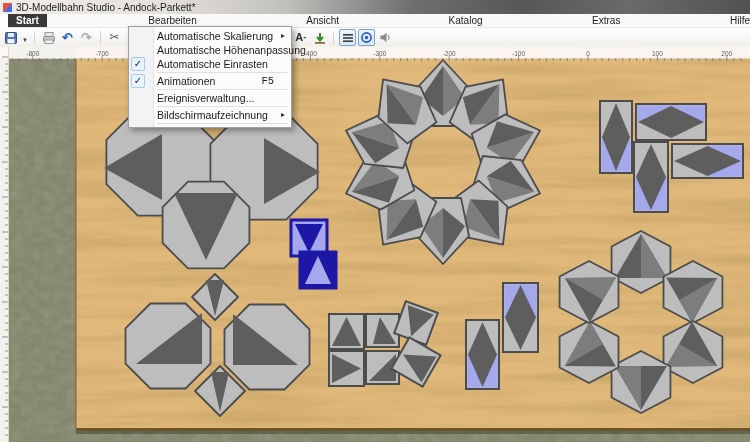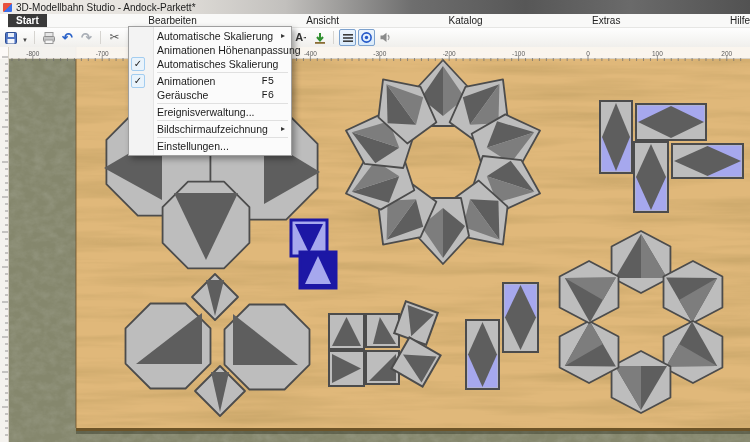--- a/index.html
+++ b/index.html
@@ -541,26 +541,24 @@
           <line x1="2" y1="360" x2="8" y2="360" stroke="#6b6b6b" stroke-width="0.7"></line>
           <line x1="5" y1="367" x2="8" y2="367" stroke="#6b6b6b" stroke-width="0.7"></line>
           <line x1="5" y1="374" x2="8" y2="374" stroke="#6b6b6b" stroke-width="0.7"></line>
           <line x1="5" y1="381" x2="8" y2="381" stroke="#6b6b6b" stroke-width="0.7"></line>
           <line x1="5" y1="388" x2="8" y2="388" stroke="#6b6b6b" stroke-width="0.7"></line>
         </svg></div>
   </div>
 
   <div id="dropdown">
       <div class="mi"><span class="lbl">Automatische Skalierung</span><span class="arr">▸</span></div>
-      <div class="mi"><span class="lbl">Animationen Höhenanpassung</span></div>
-      <div class="mi"><span class="chk">✓</span><span class="lbl">Automatisches Skalierung</span></div>
+      <div class="mi"><span class="lbl">Automatische Höhenanpassung</span></div>
+      <div class="mi"><span class="chk">✓</span><span class="lbl">Automatische Einrasten</span></div>
       <div class="msep"></div>
       <div class="mi"><span class="chk">✓</span><span class="lbl">Animationen</span><span class="sc">F5</span></div>
-      <div class="mi"><span class="lbl">Geräusche</span><span class="sc">F6</span></div>
       <div class="msep"></div>
       <div class="mi"><span class="lbl">Ereignisverwaltung...</span></div>
       <div class="msep"></div>
       <div class="mi"><span class="lbl">Bildschirmaufzeichnung</span><span class="arr">▸</span></div>
       <div class="msep"></div>
-      <div class="mi"><span class="lbl">Einstellungen...</span></div>
     </div>
 
 </div>
 
 </body></html>

